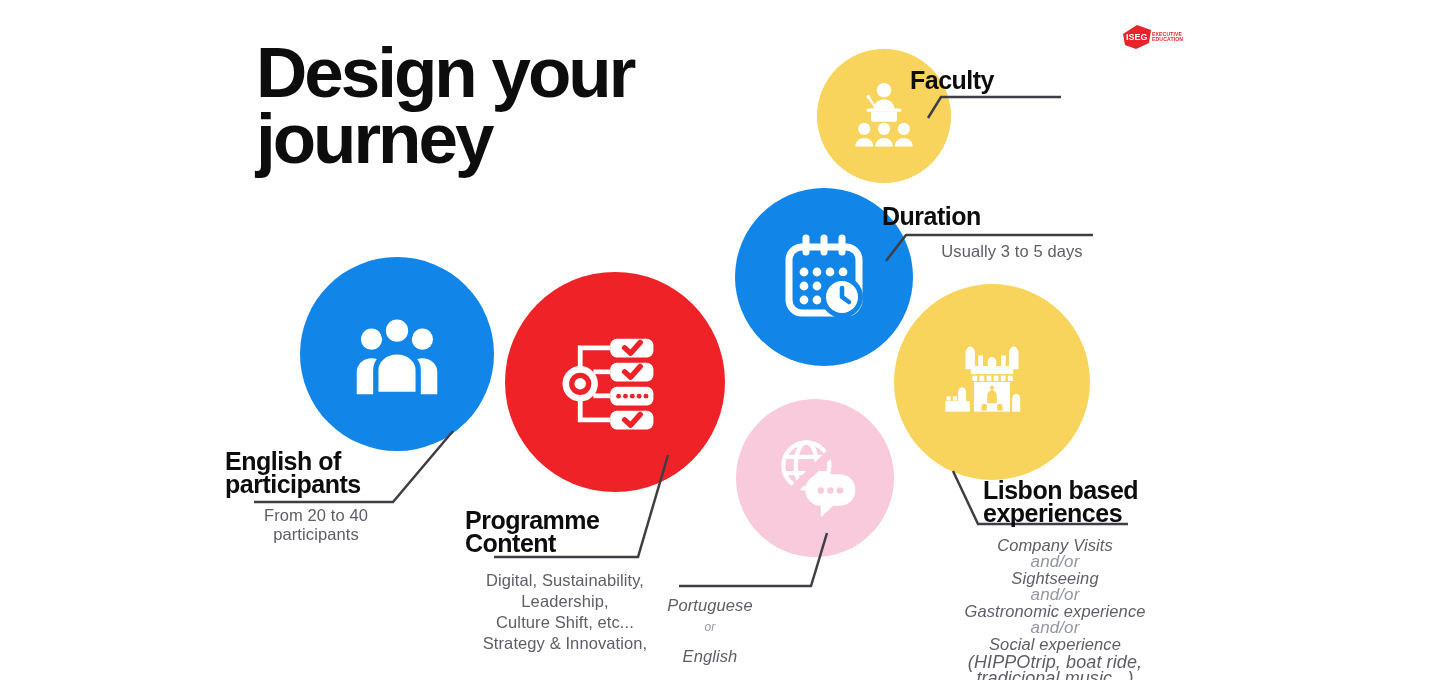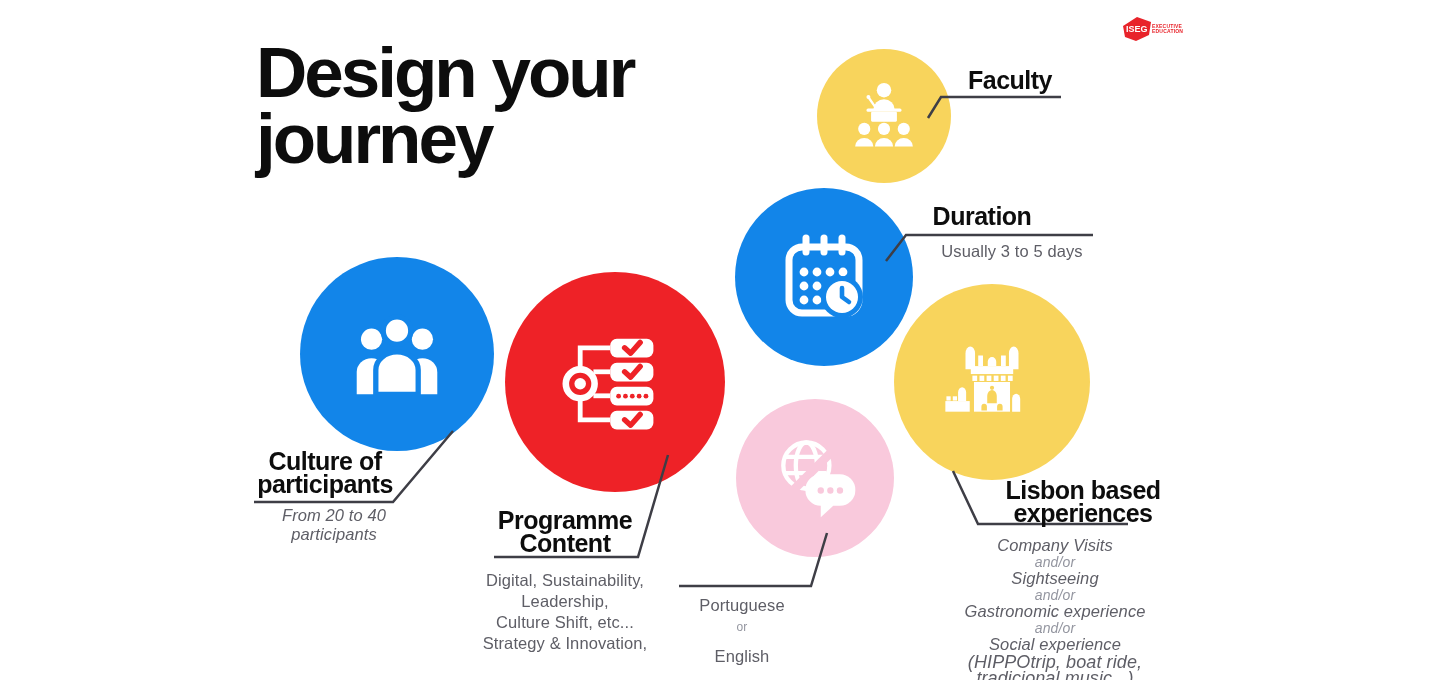--- a/index.html
+++ b/index.html
@@ -25,47 +25,47 @@
   .c-duration{left:735px;top:188px;width:178px;height:178px;background:var(--blue);z-index:3;}
   .c-participants{left:300px;top:257px;width:194px;height:194px;background:var(--blue);z-index:2;}
   .c-programme{left:505px;top:272px;width:220px;height:220px;background:var(--red);z-index:2;}
   .c-language{left:736px;top:399px;width:158px;height:158px;background:var(--pink);z-index:2;}
   .c-lisbon{left:894px;top:284px;width:196px;height:196px;background:var(--yellow);z-index:1;}
 
   svg.leaders{position:absolute;inset:0;width:1440px;height:680px;z-index:4;pointer-events:none;}
   svg.leaders polyline{fill:none;stroke:var(--line);stroke-width:2.5px;}
 
   .lbl{
-    position:absolute;z-index:5;text-align:center;color:var(--ink);
+    position:absolute;z-index:5;text-align:left;color:var(--ink);
     font-weight:bold;letter-spacing:-0.5px;
   }
   .lbl .l1,.lbl .l2{display:block;font-size:25px;line-height:23px;}
   .sub{
     position:absolute;z-index:5;text-align:center;color:var(--gray);
     font-size:16.5px;line-height:21px;letter-spacing:0.1px;
   }
-  .sub .small{display:block;font-size:14px;line-height:16px;color:var(--lightgray);}
+  .sub .small{display:block;font-size:17px;line-height:16px;color:var(--lightgray);}
   .sub .note{display:block;font-size:18px;line-height:16px;color:var(--gray);margin-top:1px;}
   .sub .big{display:block;font-size:16.5px;line-height:17px;}
 
   .lbl-faculty{left:910px;top:69px;width:200px;}
   .lbl-duration{left:882px;top:205px;width:200px;}
   .sub-duration{left:912px;top:241px;width:200px;}
   .lbl-participants{left:225px;top:450px;width:200px;}
-  .sub-participants{left:234px;top:507px;width:200px;font-style:italic;}
+  .sub-participants{left:216px;top:507px;width:200px;}
   .lbl-programme{left:465px;top:509px;width:200px;}
   .sub-programme{left:455px;top:570px;width:220px;}
   .lbl-language{left:637px;top:557px;width:200px;}
-  .sub-language{left:642px;top:597px;width:200px;}
+  .sub-language{left:610px;top:597px;width:200px;font-style:italic;}
   .sub-language .big{margin-bottom:5px;}
   .sub-language .small{margin-bottom:13px;font-size:12px;}
   .lbl-lisbon{left:983px;top:479px;width:200px;}
   .sub-lisbon{left:930px;top:537px;width:250px;font-style:italic;}
 
-  .logo{position:absolute;left:1122px;top:16px;z-index:5;display:flex;align-items:center;gap:0;justify-content:flex-end;}
+  .logo{position:absolute;left:1122px;top:24px;z-index:5;display:flex;align-items:center;gap:0;justify-content:flex-end;}
   .logo .wordmark{display:flex;flex-direction:column;justify-content:center;}
   .logo .wordmark span{font-size:5px;line-height:5.5px;font-weight:bold;color:var(--brand);letter-spacing:0.2px;}
 
   .icon{display:block;}
 </style>
 </head>
 <body>
 
 <div class="canvas">
 
@@ -208,21 +208,21 @@
   <div class="lbl lbl-faculty">
       <span class="l1">Faculty</span>
     </div>
 
   <div class="lbl lbl-duration">
       <span class="l1">Duration</span>
     </div>
   <div class="sub sub-duration"><span>Usually 3 to 5 days</span></div>
 
   <div class="lbl lbl-participants">
-    <span class="l1">Culture of</span>
+    <span class="l1">English of</span>
     <span class="l2">participants</span>
   </div>
   <div class="sub sub-participants">
     <span class="big">From 20 to 40</span>
     <span class="big" style="line-height:21px">participants</span>
   </div>
 
   <div class="lbl lbl-programme">
     <span class="l1">Programme</span>
     <span class="l2">Content</span>

